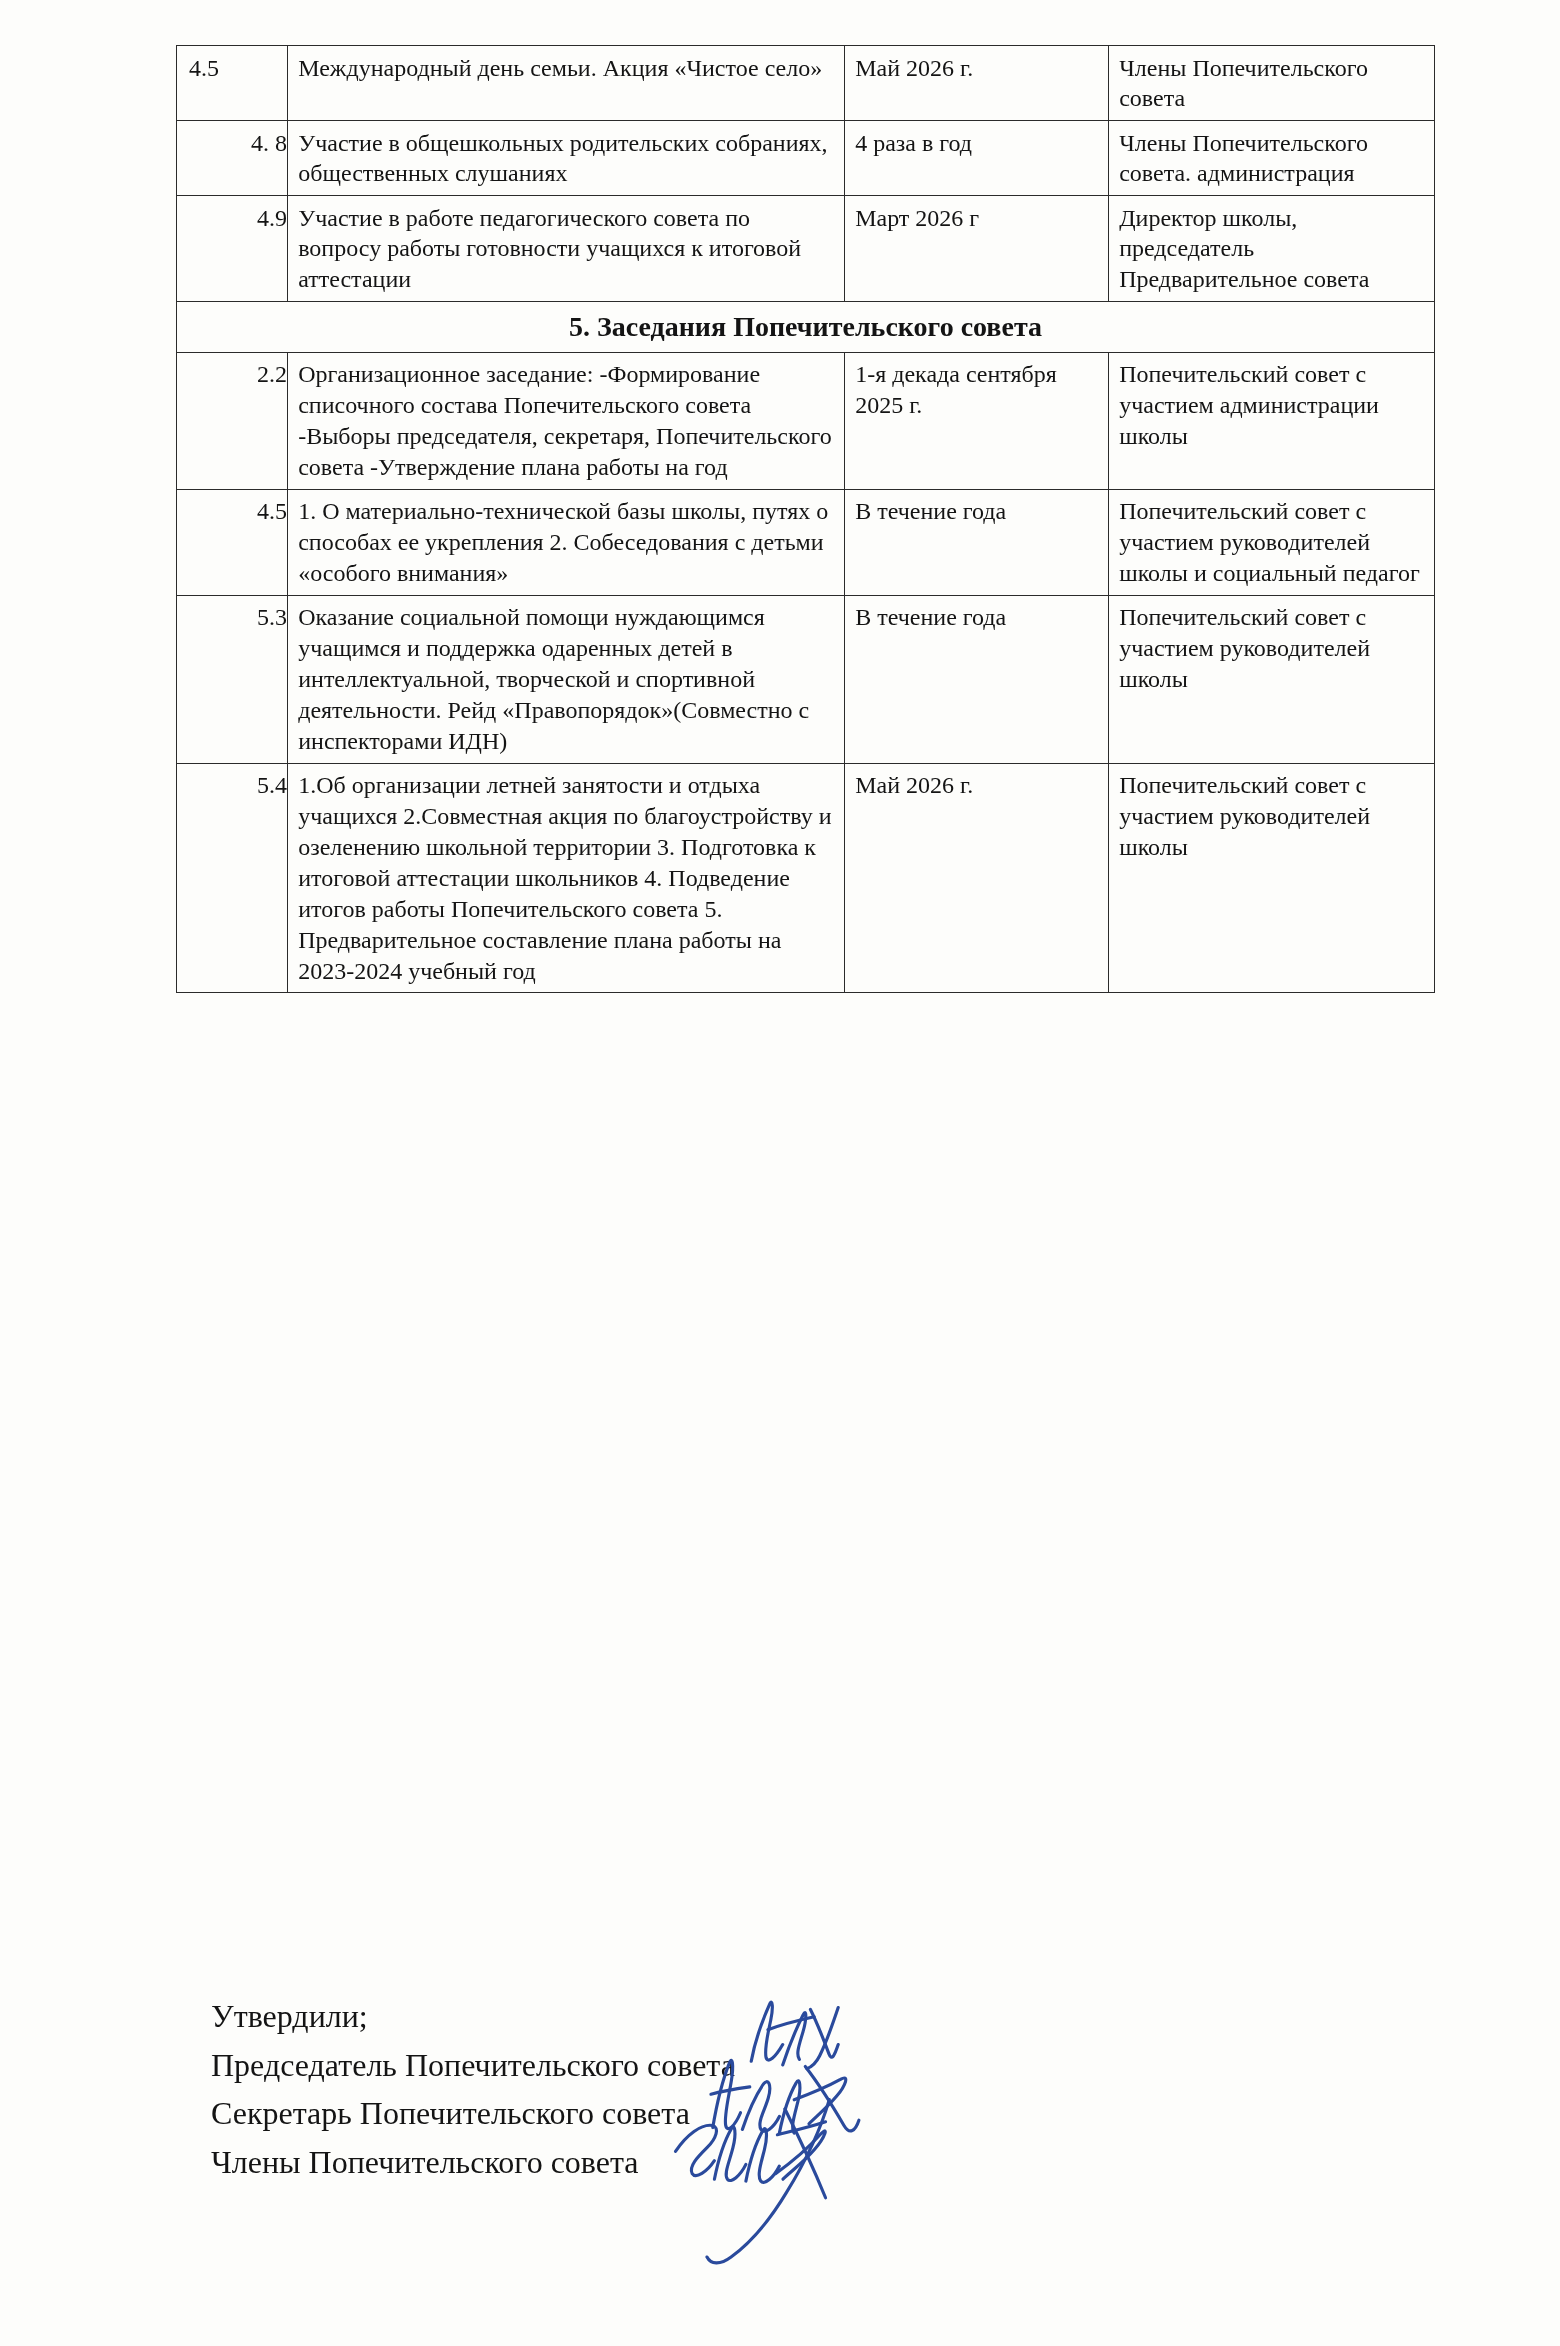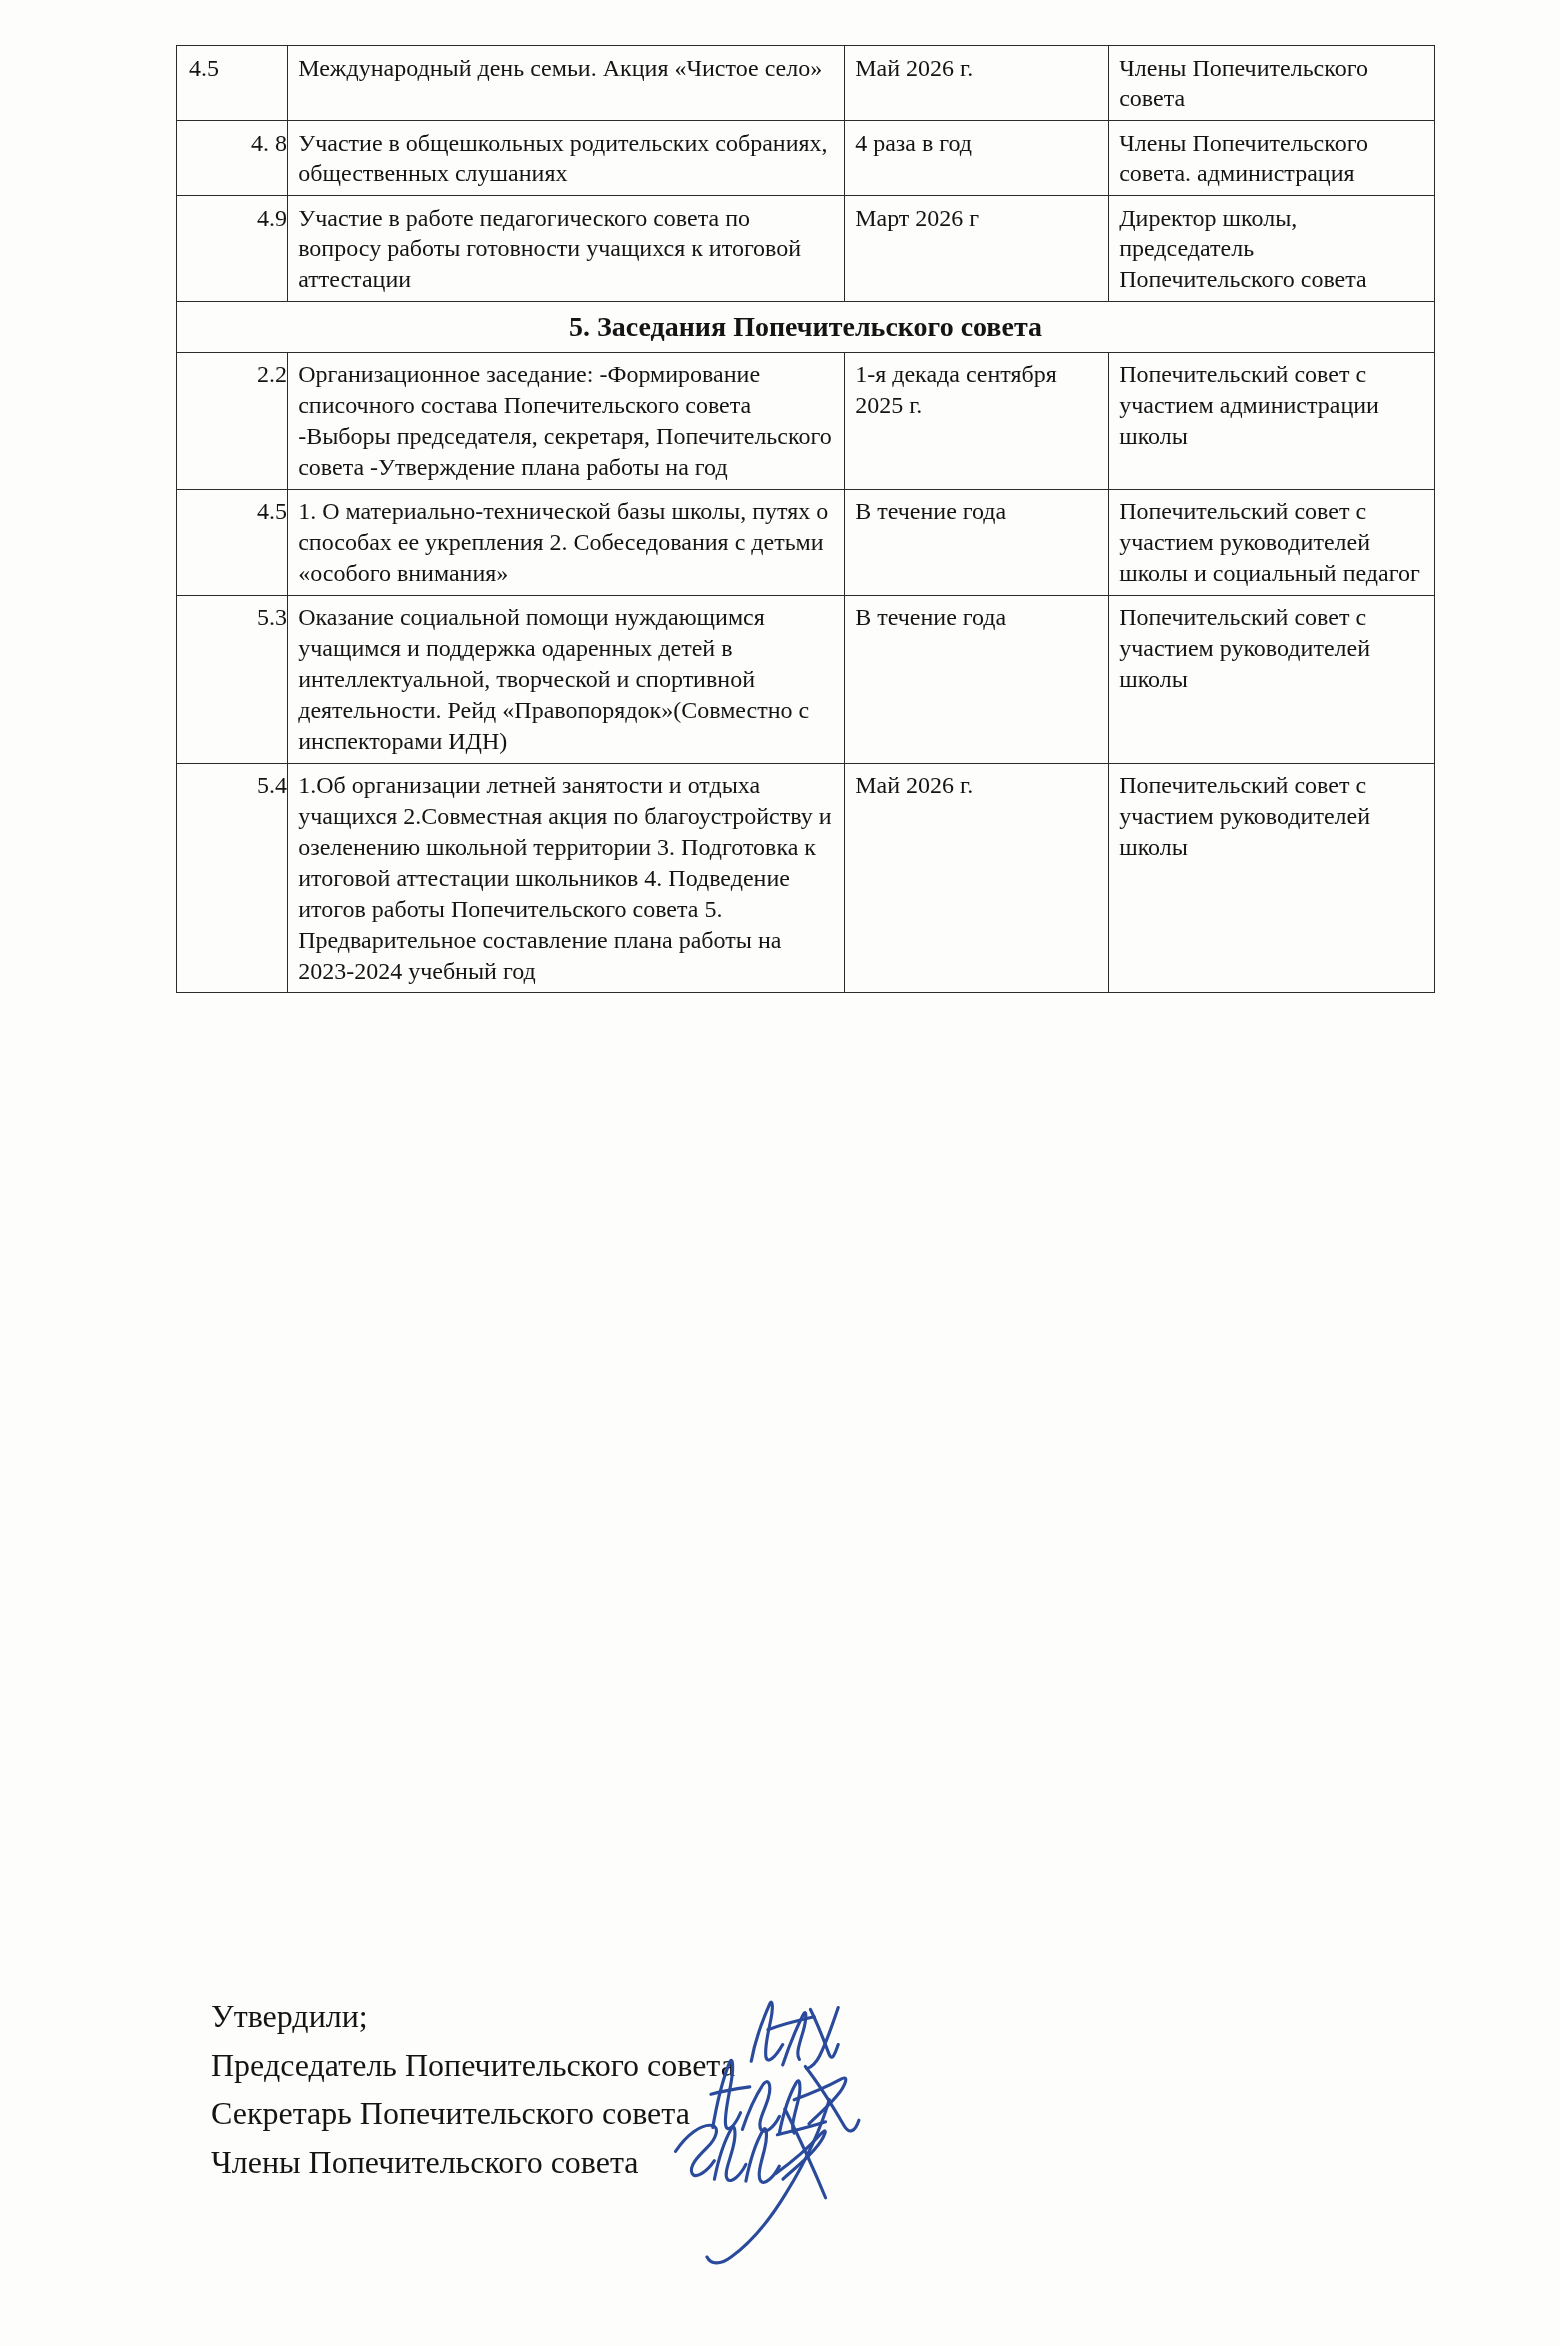--- a/index.html
+++ b/index.html
@@ -124,21 +124,21 @@
       </tr>
 
       <tr>
         <td class="num left-ish">4.9</td>
         <td>Участие в работе педагогического
 совета по вопросу работы готовности
 учащихся к итоговой аттестации</td>
         <td>Март 2026 г</td>
         <td>Директор школы,
 председатель
-Попечительского
+Предварительное
 совета</td>
       </tr>
 
       <tr>
         <td class="section-head" colspan="4">5. Заседания Попечительского совета</td>
       </tr>
 
       <tr>
         <td class="num left-ish">2.2</td>
         <td>Организационное заседание:

